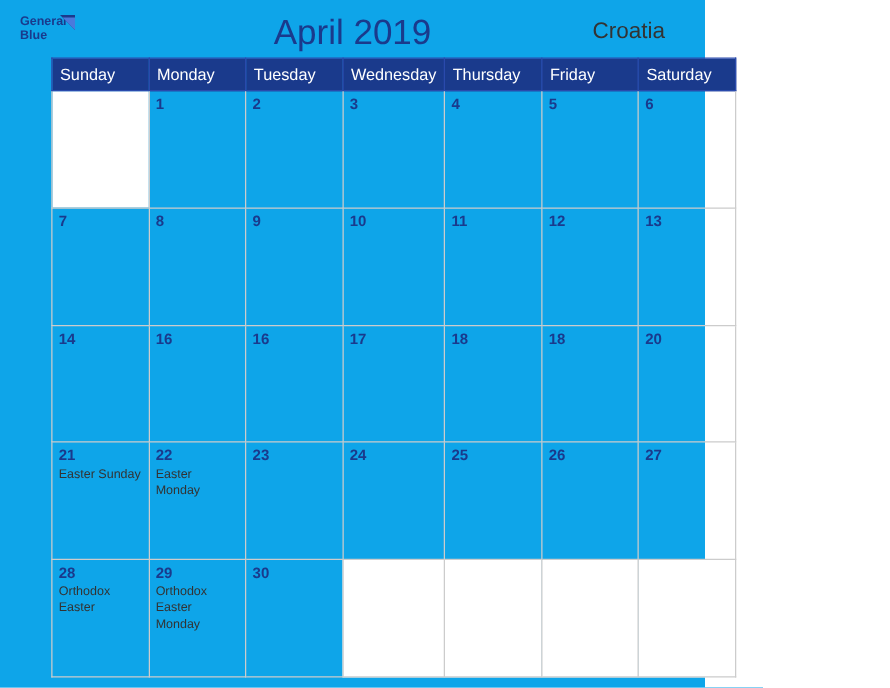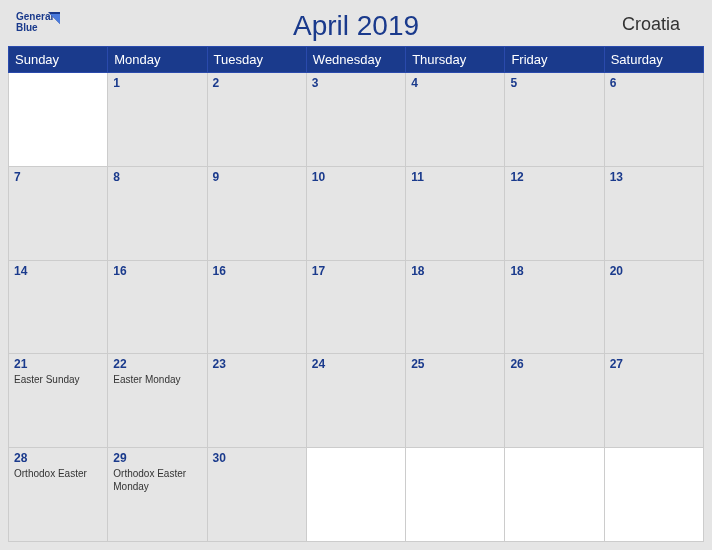--- a/index.html
+++ b/index.html
@@ -4,23 +4,23 @@
   <style>
     * { box-sizing: border-box; margin: 0; padding: 0; }
     body {
       font-family: Arial, sans-serif;
       background: #fff;
       width: 712px;
       height: 550px;
       overflow: hidden;
     }
     .page {
-      width: 712px;
+      width: 564px;
       height: 550px;
-      background: #e5e5e5;
+      background: #0ea5e9;
       display: flex;
       flex-direction: column;
     }
     .header {
       display: flex;
       align-items: center;
       justify-content: center;
       padding: 10px 16px 4px;
       position: relative;
     }
@@ -53,20 +53,21 @@
       flex: 1;
       display: flex;
       flex-direction: column;
       padding: 0 8px 8px;
     }
     .cal-table {
       width: 100%;
       border-collapse: collapse;
       flex: 1;
       height: 100%;
+      margin-left: 33px;
     }
     .cal-table th {
       background: #1a3a8c;
       color: #fff;
       text-align: left;
       padding: 5px 6px;
       font-size: 13px;
       font-weight: normal;
       border: 1px solid #2a4aac;
     }

